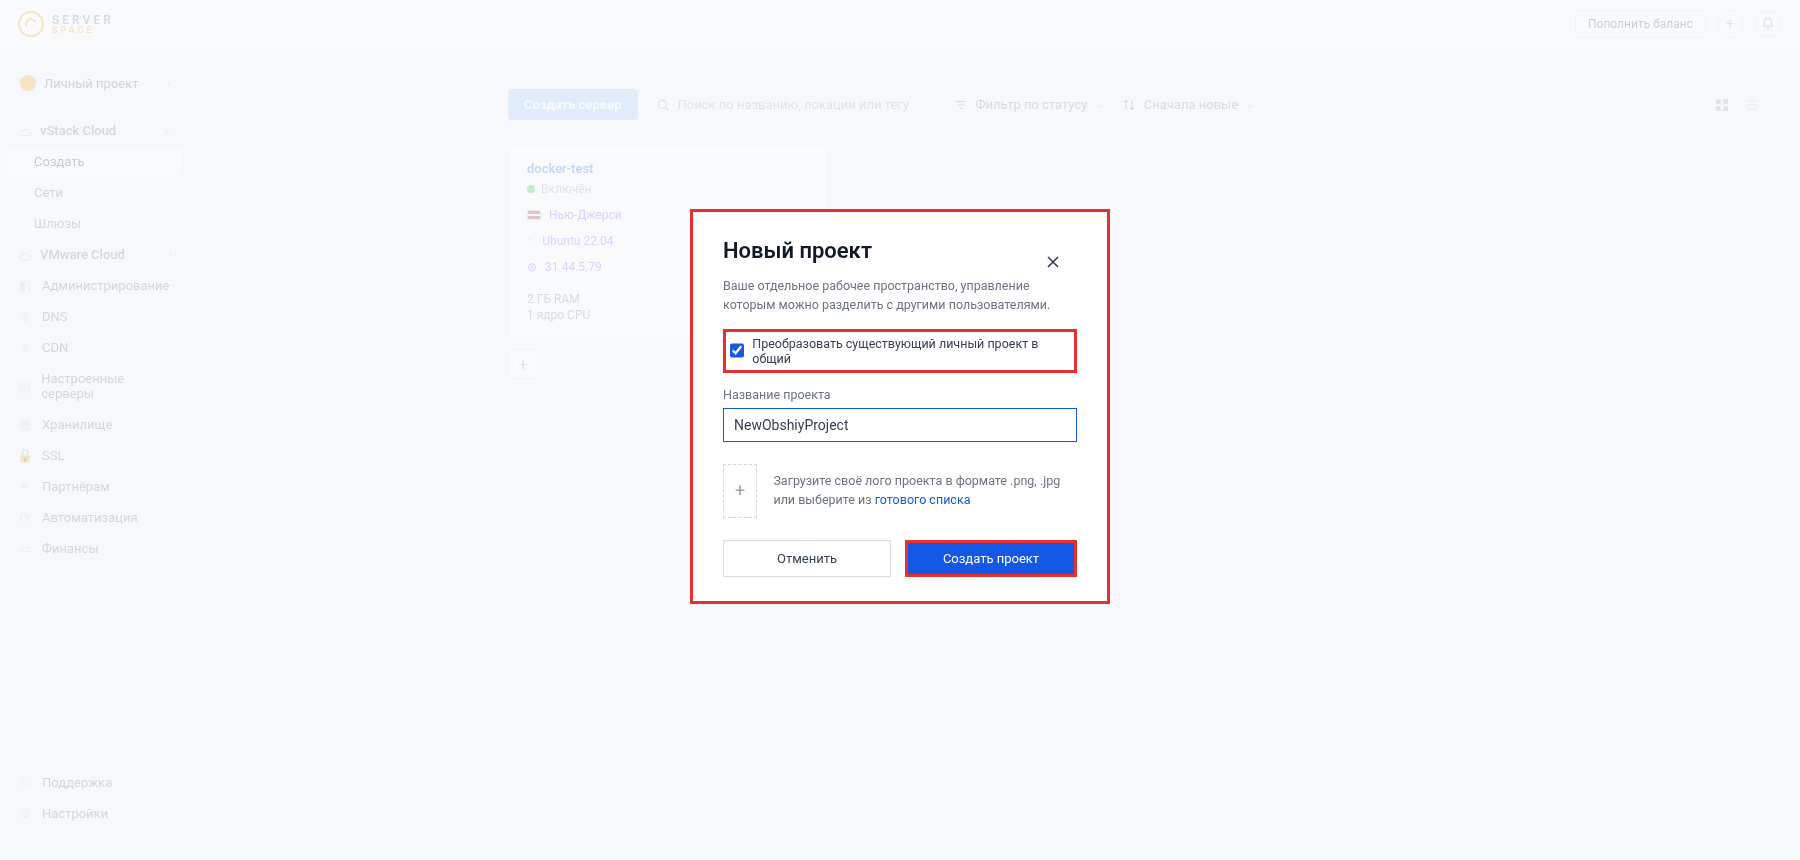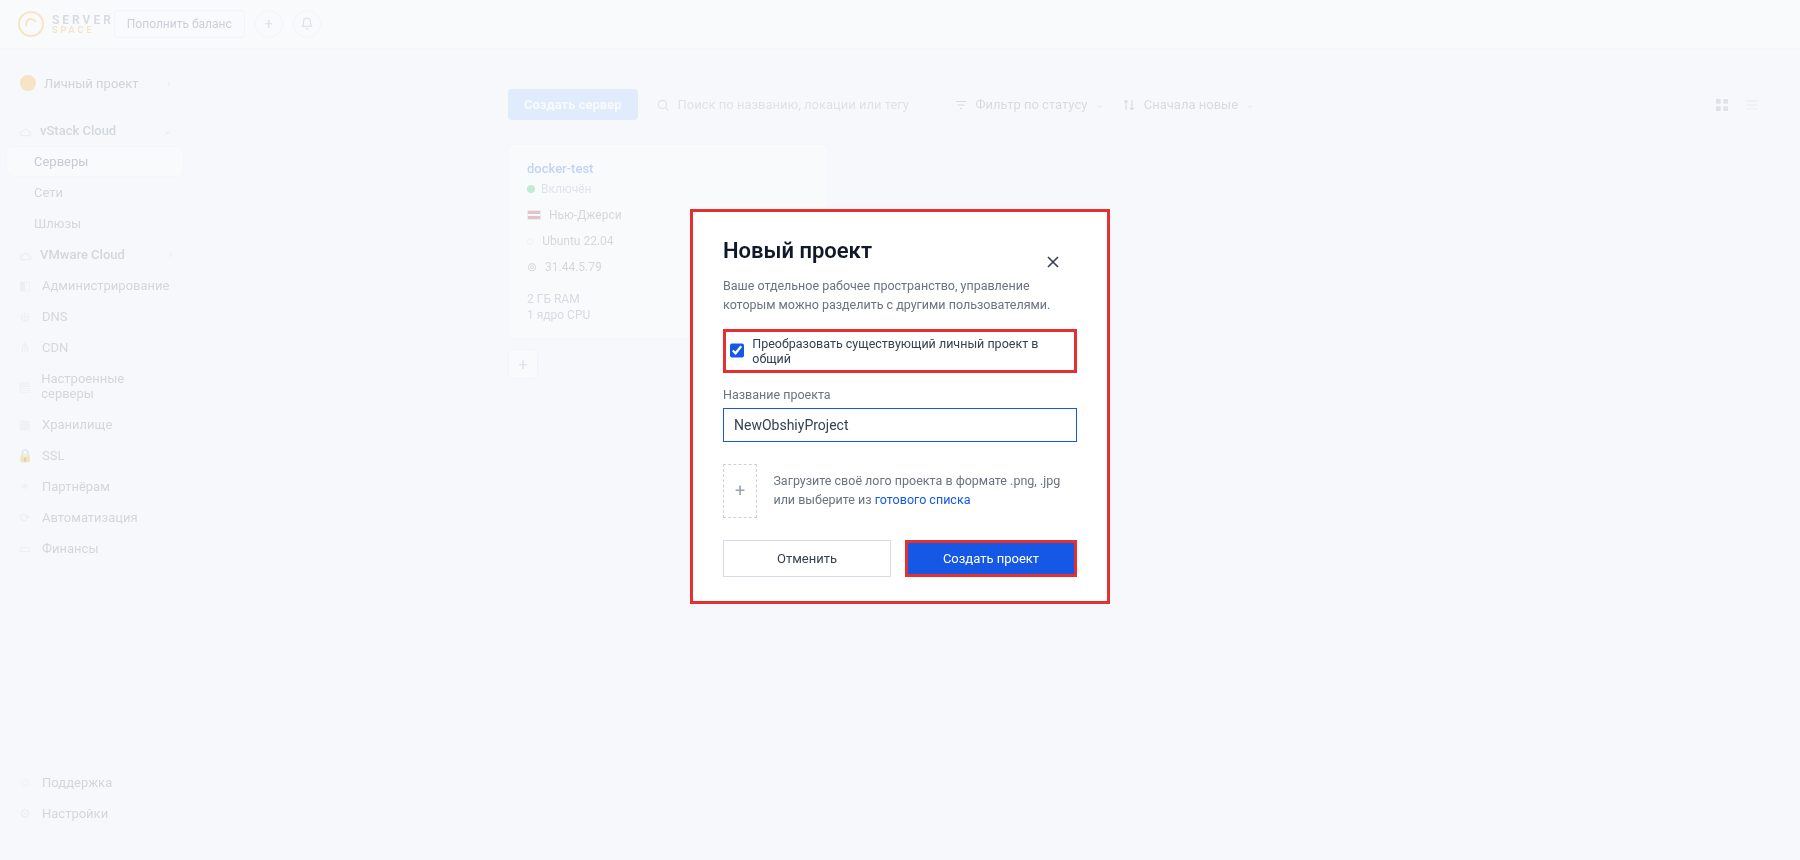--- a/index.html
+++ b/index.html
@@ -1,21 +1,21 @@
 <!DOCTYPE html>
 <html><head>
 <meta charset="utf-8">
 <style>
   * { box-sizing: border-box; margin: 0; padding: 0; font-family: -apple-system, BlinkMacSystemFont, "Segoe UI", Roboto, Arial, sans-serif; }
   html, body { height: 100%; background:#f6f8fb; color:#1f2937; }
   .app { position:relative; min-height:100%; }
 
   
   .header {
-    display:flex; align-items:center; 
+    display:flex; align-items:center; justify-content:space-between;
     padding:10px 18px; background:#fff; border-bottom:1px solid #eef1f5;
   }
   .logo { display:flex; align-items:center; gap:8px; }
   .logo-mark { width:26px; height:26px; border:2px solid #f5a623; border-radius:50%; position:relative; }
   .logo-mark::after { content:''; position:absolute; inset:5px; border:2px solid #f5a623; border-radius:50%; border-right-color:transparent; border-bottom-color:transparent; transform:rotate(20deg); }
   .logo-text { letter-spacing:3px; font-size:12px; color:#7a8398; font-weight:600; line-height:1; }
   .logo-text small { display:block; letter-spacing:3px; font-size:9px; color:#f5a623; font-weight:600; }
   .header-right { display:flex; align-items:center; gap:10px; }
   .balance-btn { border:1px solid #e3e8ef; background:#fff; color:#4b5563; font-size:12px; padding:6px 12px; border-radius:4px; }
   .round-btn { width:28px; height:28px; border:1px solid #e3e8ef; border-radius:50%; background:#fff; display:flex; align-items:center; justify-content:center; color:#9aa3b4; font-size:14px; }
@@ -45,21 +45,21 @@
   .search { display:flex; align-items:center; gap:8px; color:#9aa3b4; font-size:13px; flex:1; max-width:280px; }
   .filter, .sort { display:flex; align-items:center; gap:8px; color:#7a8398; font-size:13px; }
   .filter .chev, .sort .chev { color:#b6bdca; font-size:10px; }
   .view-toggle { display:flex; gap:14px; color:#9aa3b4; margin-left:auto; margin-right:12px; }
   .card {
     margin-left:290px; margin-top:24px; width:320px; background:#fff; border:1px solid #eef1f5; border-radius:6px; padding:16px 18px; font-size:12px; color:#6b7280;
   }
   .card-title { color:#2e64e8; font-size:13px; font-weight:500; }
   .card-status { display:flex; align-items:center; gap:6px; margin-top:6px; color:#9aa3b4; font-size:12px; }
   .dot-green { width:8px; height:8px; border-radius:50%; background:#22c55e; }
-  .card-line { display:flex; align-items:center; gap:8px; margin-top:12px; color:#737373; }
+  .card-line { display:flex; align-items:center; gap:8px; margin-top:12px; color:#8b5cf6; }
   .flag { width:14px; height:10px; background:linear-gradient(#b22234 0 33%, #fff 33% 66%, #b22234 66%); border:0.5px solid #ccc; }
   .card-spec { margin-top:18px; color:#7a8398; }
   .add-card { margin-left:290px; margin-top:10px; width:30px; height:30px; border:1px solid #e3e8ef; border-radius:4px; display:flex; align-items:center; justify-content:center; color:#9aa3b4; background:#fff; }
 
   
   .backdrop { position:absolute; inset:0; background:rgba(246,248,251,0.75); }
 
   
   .modal-wrap { position:absolute; inset:0; display:flex; align-items:flex-start; justify-content:center; padding-top:196px; }
   .modal {
@@ -126,21 +126,21 @@
       <div class="menu-group-title">
         <span class="ico">
           <svg width="14" height="14" viewBox="0 0 24 24" fill="none" stroke="currentColor" stroke-width="2">
               <path d="M4 16a4 4 0 014-4 6 6 0 0111 2 3 3 0 010 6H6a4 4 0 01-2-4z"></path>
             </svg>
         </span>
         <span>vStack Cloud</span>
         <span class="chev">⌄</span>
       </div>
       <div class="submenu-item active">
-        <span>Серверы</span>
+        <span>Создать</span>
       </div>
       <div class="submenu-item">
         <span>Сети</span>
       </div>
       <div class="submenu-item">
         <span>Шлюзы</span>
       </div>
 
       <div class="menu-group-title">
         <span class="ico">

